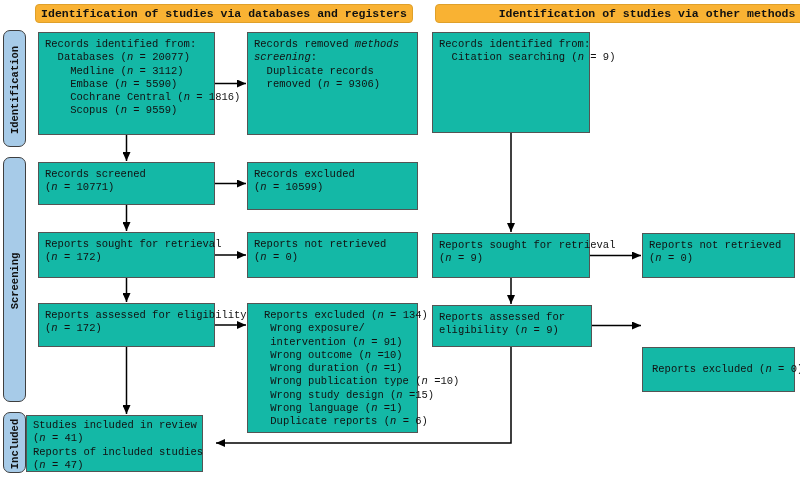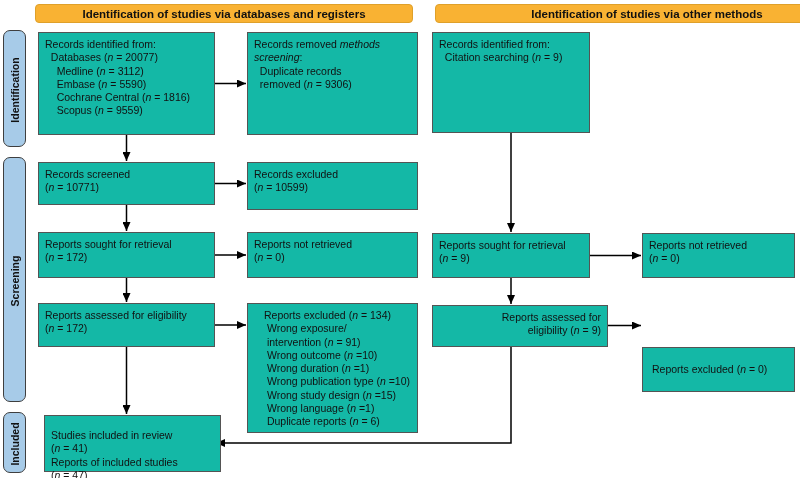--- a/index.html
+++ b/index.html
@@ -6,21 +6,21 @@
     --header-bg:#F9B233;
     --header-border:#DFA02A;
     --stage-bg:#A7CBE8;
     --stage-border:#3F3F3F;
     --box-border:#545454;
     --arrow:#000000;
   }
   html,body{margin:0;padding:0;background:#ffffff;}
   .canvas{
     position:relative;width:800px;height:478px;background:#ffffff;
-    font-family:Liberation Sans, sans-serif;color:#111;overflow:hidden;
+    font-family:Liberation Mono, monospace;color:#111;overflow:hidden;
   }
   .arrow-layer{position:absolute;left:0;top:0;width:800px;height:478px;}
   .hdr{
     position:absolute;height:19px;background:var(--header-bg);
     border:1px solid var(--header-border);border-radius:4px;
     display:flex;align-items:center;justify-content:center;
     font-weight:bold;font-size:11.5px;box-sizing:border-box;
   }
   .stage{
     position:absolute;width:23px;background:var(--stage-bg);
@@ -130,21 +130,21 @@
  Wrong exposure/
  intervention (<i>n</i> = 91)
  Wrong outcome (<i>n</i> =10)
  Wrong duration (<i>n</i> =1)
  Wrong publication type (<i>n</i> =10)
  Wrong study design (<i>n</i> =15)
  Wrong language (<i>n</i> =1)
  Duplicate reports (<i>n</i> = 6)</div>
   </div>
 
-  <div class="node" style="left:44px;top:415px;width:177px;height:57px;padding-top:13px;">
+  <div class="node" style="left:26px;top:415px;width:177px;height:57px;padding-top:3px;">
     <div class="txt">Studies included in review
 (<i>n</i> = 41)
 Reports of included studies
 (<i>n</i> = 47)</div>
   </div>
 
   <div class="node" style="left:432px;top:32px;width:158px;height:101px;">
     <div class="txt">Records identified from:
   Citation searching (<i>n</i> = 9)</div>
   </div>
@@ -152,21 +152,21 @@
   <div class="node" style="left:432px;top:233px;width:158px;height:45px;">
     <div class="txt">Reports sought for retrieval
 (<i>n</i> = 9)</div>
   </div>
 
   <div class="node" style="left:642px;top:233px;width:153px;height:45px;">
     <div class="txt">Reports not retrieved
 (<i>n</i> = 0)</div>
   </div>
 
-  <div class="node" style="left:432px;top:305px;width:176px;height:42px;text-align:right;">
+  <div class="node" style="left:432px;top:305px;width:160px;height:42px;">
     <div class="txt">Reports assessed for
 eligibility (<i>n</i> = 9)</div>
   </div>
 
   <div class="node vcenter" style="left:642px;top:303px;width:153px;height:45px;padding-left:9px;">
     <div class="txt">Reports excluded (<i>n</i> = 0)</div>
   </div>
 
 </div>
 

